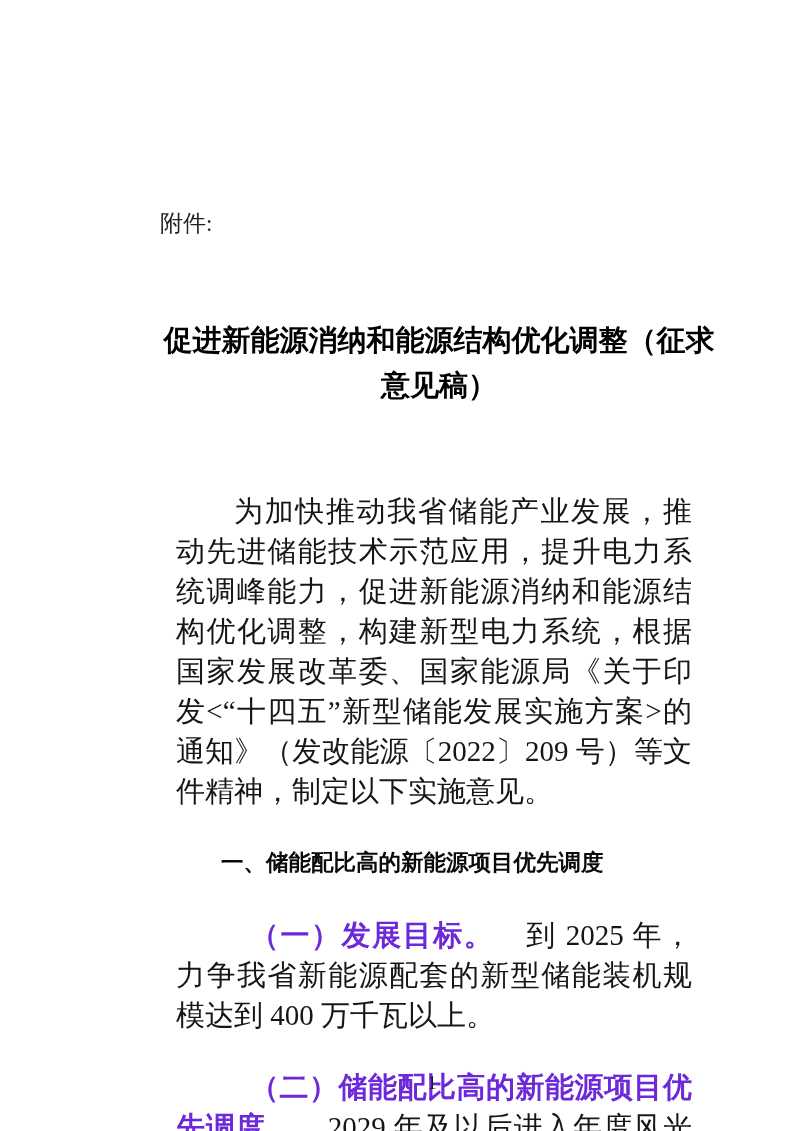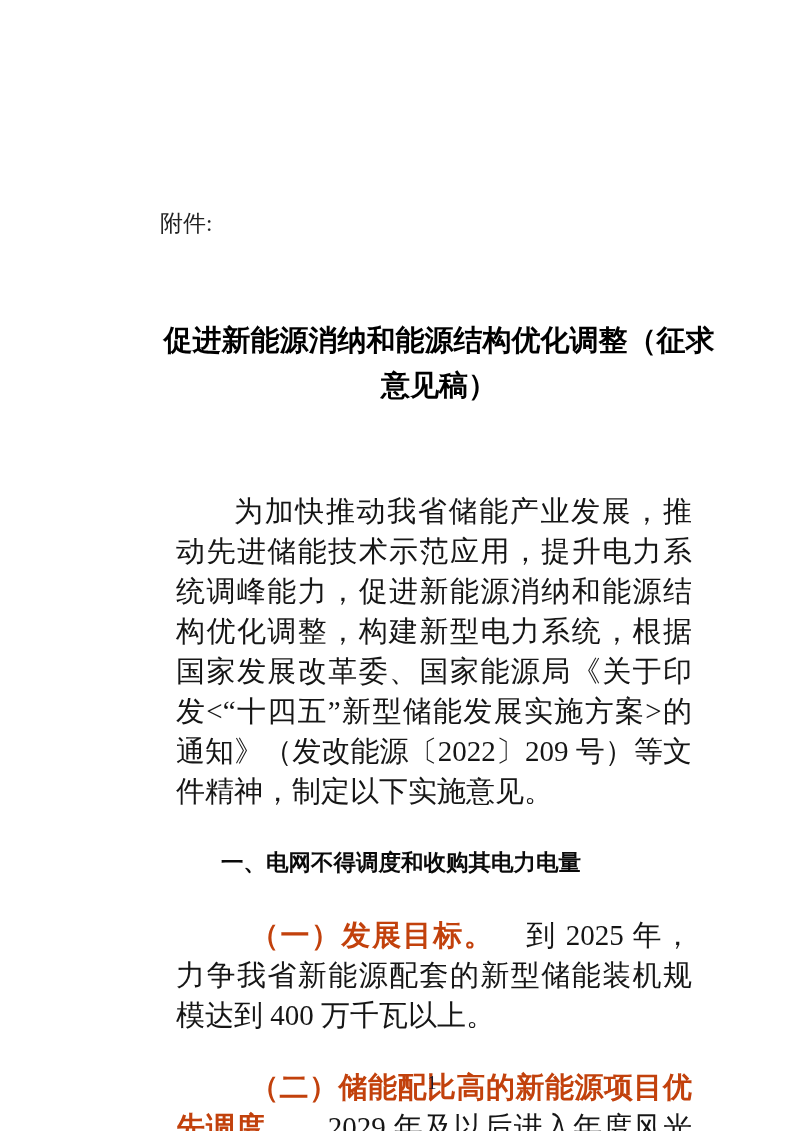--- a/index.html
+++ b/index.html
@@ -45,21 +45,21 @@
   .heading1 {
     font-size: 22.5px;
     line-height: 40px;
     text-indent: 2em;
     font-weight: 700;
     color: #0a0a0a;
     font-family: "Liberation Sans", "DejaVu Sans", sans-serif;
   }
   .lead {
     font-weight: 700;
-    color: #c2410c;
+    color: #6d28d9;
     font-family: "Liberation Sans", "DejaVu Sans", sans-serif;
   }
   .page-number {
     position: absolute;
     top: 1024px;
     left: 0;
     width: 100%;
     text-align: center;
     font-size: 18px;
     line-height: 22px;
@@ -73,21 +73,21 @@
   <div class="content">
 
     <div class="attachment">附件:</div>
 
     <h1 class="doc-title">促进新能源消纳和能源结构优化调整（征求意见稿）</h1>
 
     <div class="body-text">
 
       <p class="para">为加快推动我省储能产业发展，推动先进储能技术示范应用，提升电力系统调峰能力，促进新能源消纳和能源结构优化调整，构建新型电力系统，根据国家发展改革委、国家能源局《关于印发&lt;“十四五”新型储能发展实施方案&gt;的通知》（发改能源〔2022〕209 号）等文件精神，制定以下实施意见。</p>
 
-      <p class="heading1">一、电网不得调度和收购其电力电量</p>
+      <p class="heading1">一、储能配比高的新能源项目优先调度</p>
 
       <p class="para"><span class="lead">（一）发展目标。</span><span>到 2025 年，力争我省新能源配套的新型储能装机规模达到 400 万千瓦以上。</span></p>
 
       <p class="para"><span class="lead">（二）储能配比高的新能源项目优先调度。</span><span>2029 年及以后进入年度风光开发方案的新能源项目，严格按照开发方案规定的储能配比建设储能设施，储能设施投运时间应不晚于新能源项目，如未按要求投运，电网不得调度和收购其电力电量。同一区域内，储能配比高的新能源项目优先调度，容量比例相同的情况下，储能时长长的优先调度。鼓励已并网的存量新能源项目(户用分布式、国家扶贫项目除外)配置新型储能设施。</span></p>
 
     </div>
   </div>
 
   <div class="page-number">1</div>
 </div>

